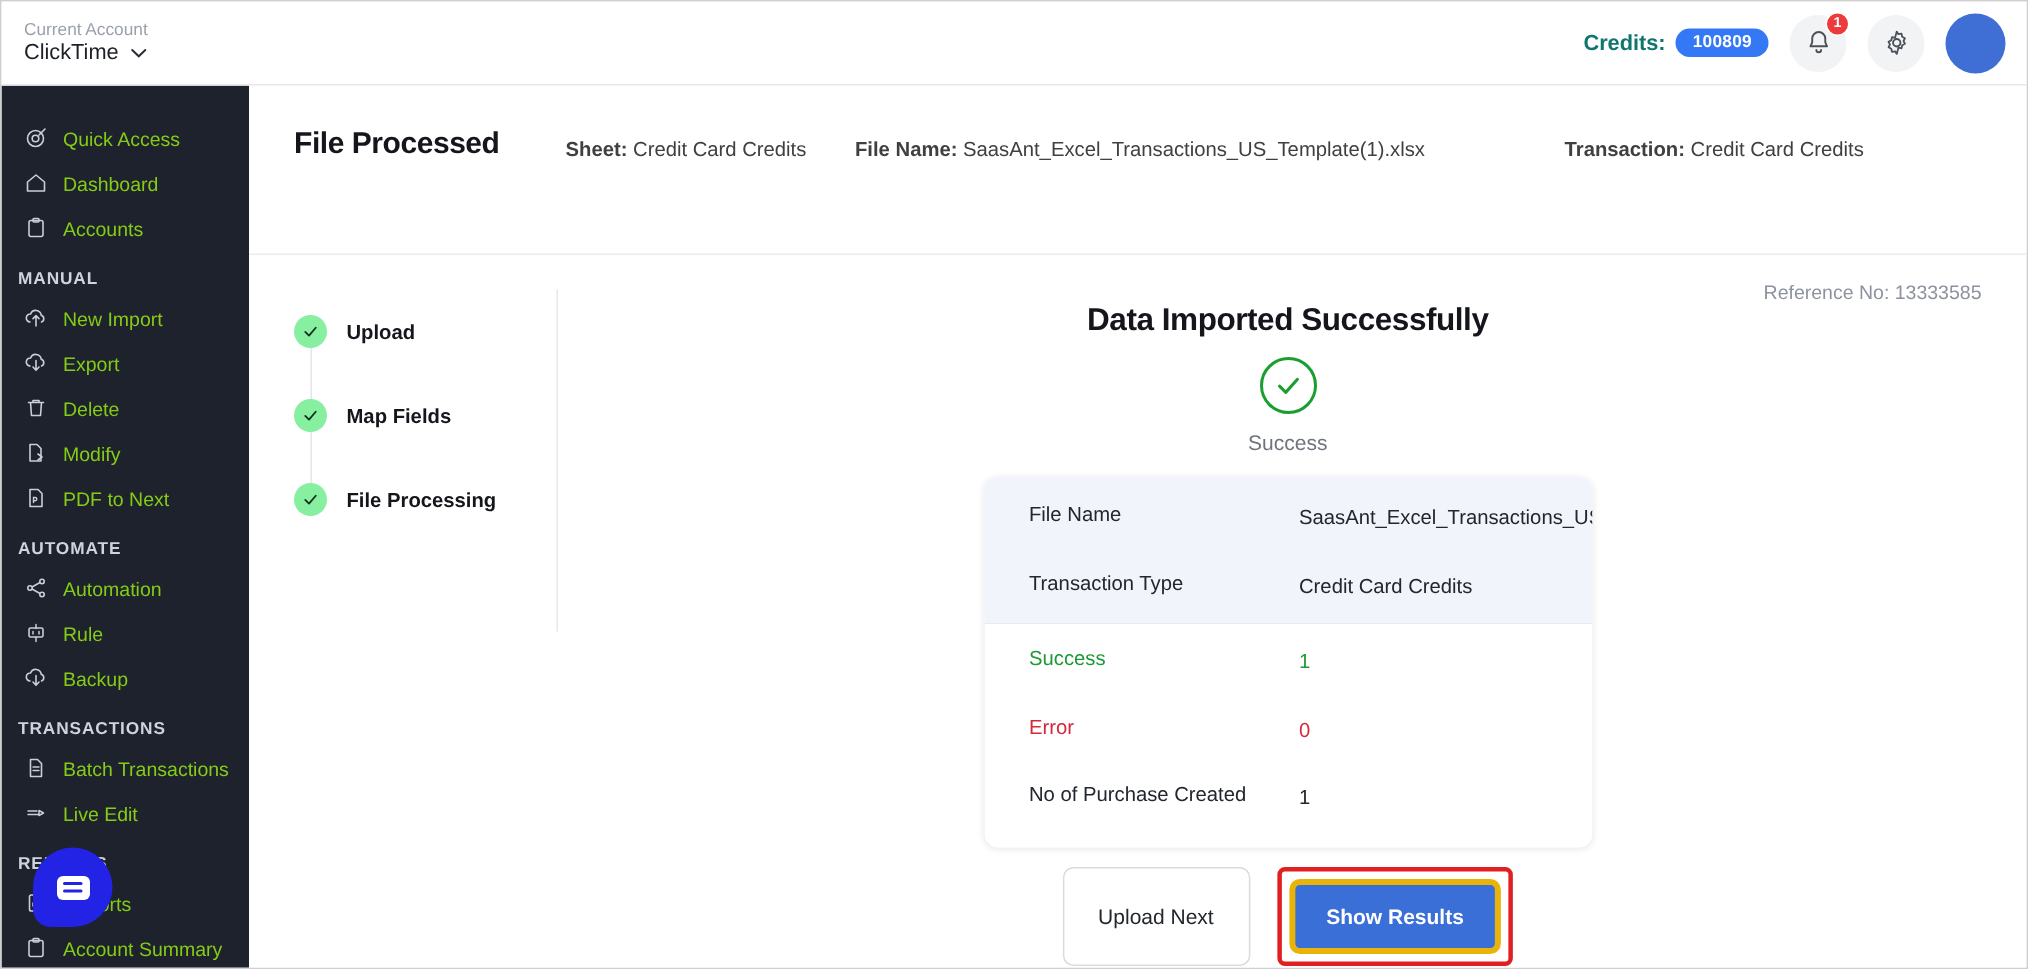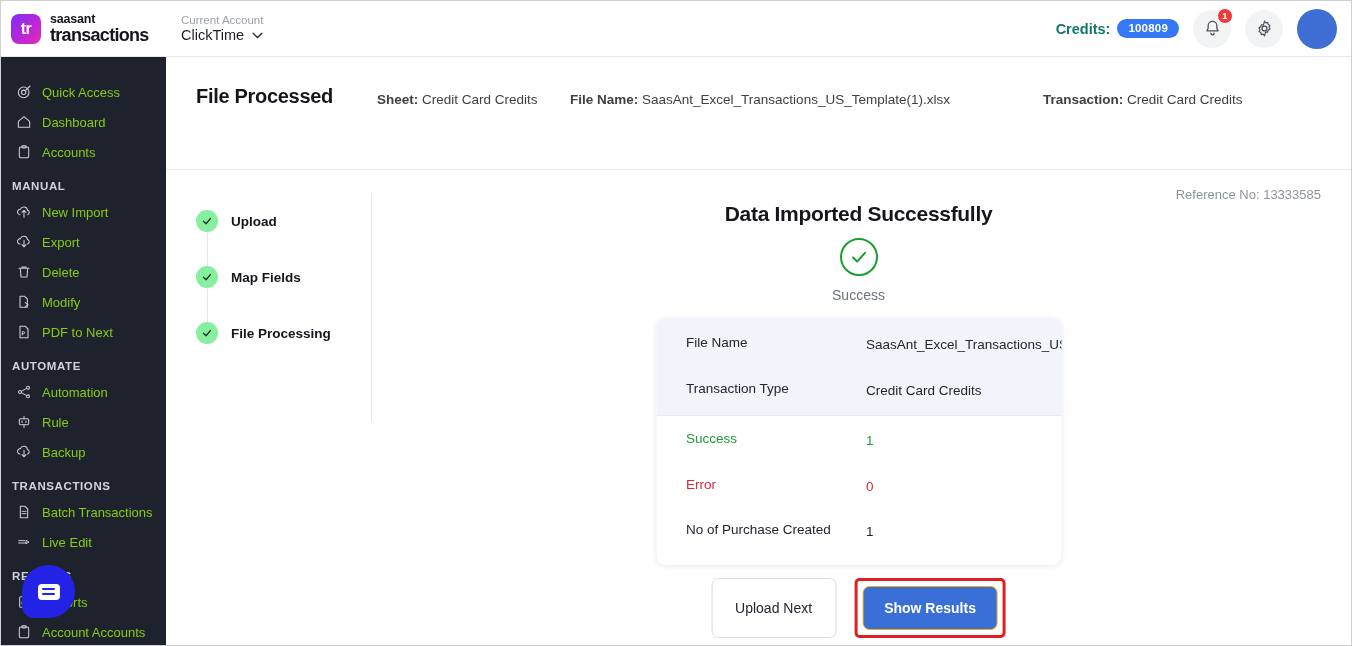--- a/index.html
+++ b/index.html
@@ -182,38 +182,31 @@
   }
   .btn-secondary {
     background: #ffffff; border: 1px solid #d9dbe1; border-radius: 7px;
     font-size: 14px; color: #23262e; padding: 13px 23px; cursor: pointer;
     font-family: "Liberation Sans", sans-serif;
   }
   .btn-primary-wrap {
     border: 3px solid #e02020; border-radius: 5px; padding: 5px;
   }
   .btn-primary {
-    background: #3a6fd8; border: 1px solid #eab308; border-radius: 7px;
+    background: #3a6fd8; border: 4px solid #eab308; border-radius: 7px;
     font-size: 14px; font-weight: bold; color: #ffffff; padding: 13px 21px; cursor: pointer;
     font-family: "Liberation Sans", sans-serif;
   }
 </style>
 </head>
 <body>
 
 <div id="app">
 
   <div class="topbar">
-    <div class="brand">
-      <div class="logo-mark">tr</div>
-      <div class="brand-text">
-        <div class="brand-top">saasant</div>
-        <div class="brand-bottom">transactions</div>
-      </div>
-    </div>
 
     <div class="account-block">
       <div class="account-label">Current Account</div>
       <div class="account-row">
         <span class="account-name">ClickTime</span>
         <svg class="chev" viewBox="0 0 12 8">
           <path d="M1 1.5 L6 6.3 L11 1.5" fill="none" stroke="#2a2d35" stroke-width="1.5" stroke-linecap="round"></path>
         </svg>
       </div>
     </div>
@@ -394,21 +387,21 @@
       <span class="nav-label">Reports</span>
     </div>
 
     <div class="nav-item">
       <span class="nav-icon">
         <svg width="16" height="16" viewBox="0 0 24 24">
           <rect x="5" y="4.5" width="14" height="16" rx="2" fill="none" stroke="#c9ced8" stroke-width="1.6"></rect>
           <rect x="9" y="2.5" width="6" height="3.5" rx="1" fill="none" stroke="#c9ced8" stroke-width="1.6"></rect>
         </svg>
       </span>
-      <span class="nav-label">Account Accounts</span>
+      <span class="nav-label">Account Summary</span>
     </div>
   </div>
 
   <div class="chat-widget">
     <span class="chat-glyph">
       <span></span>
         <span></span>
     </span>
   </div>
 

